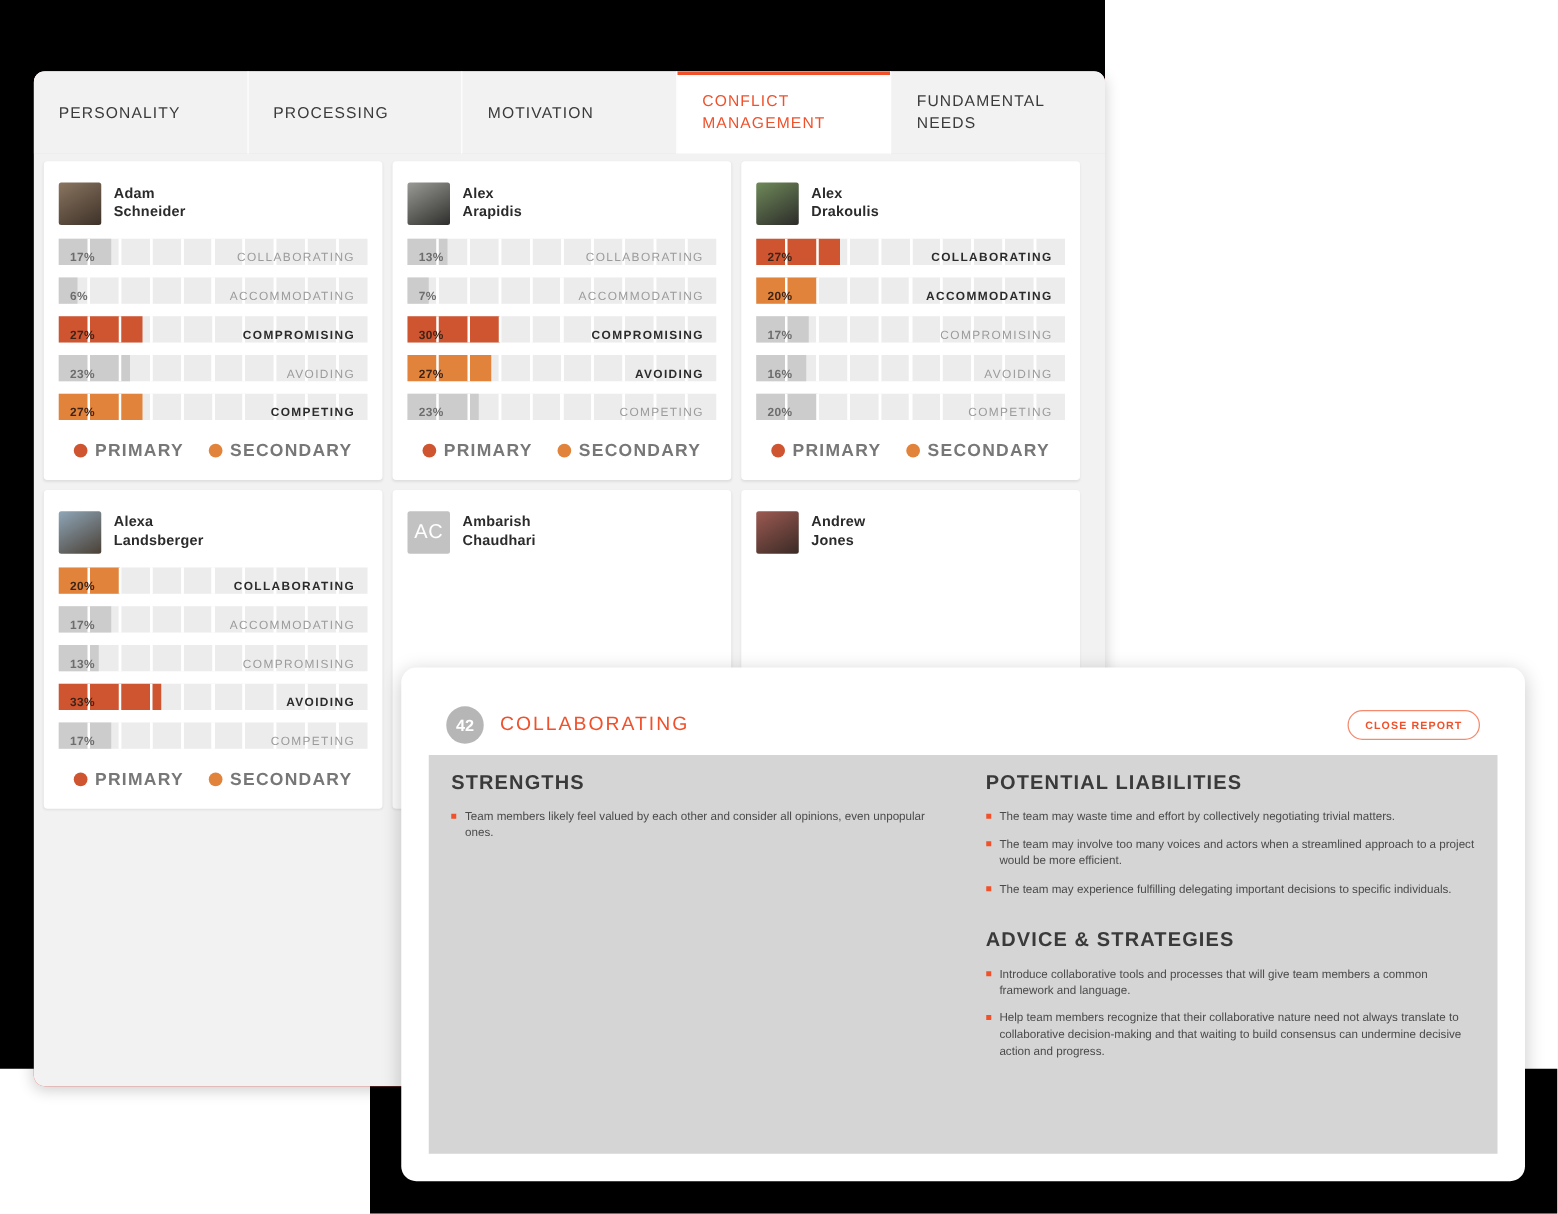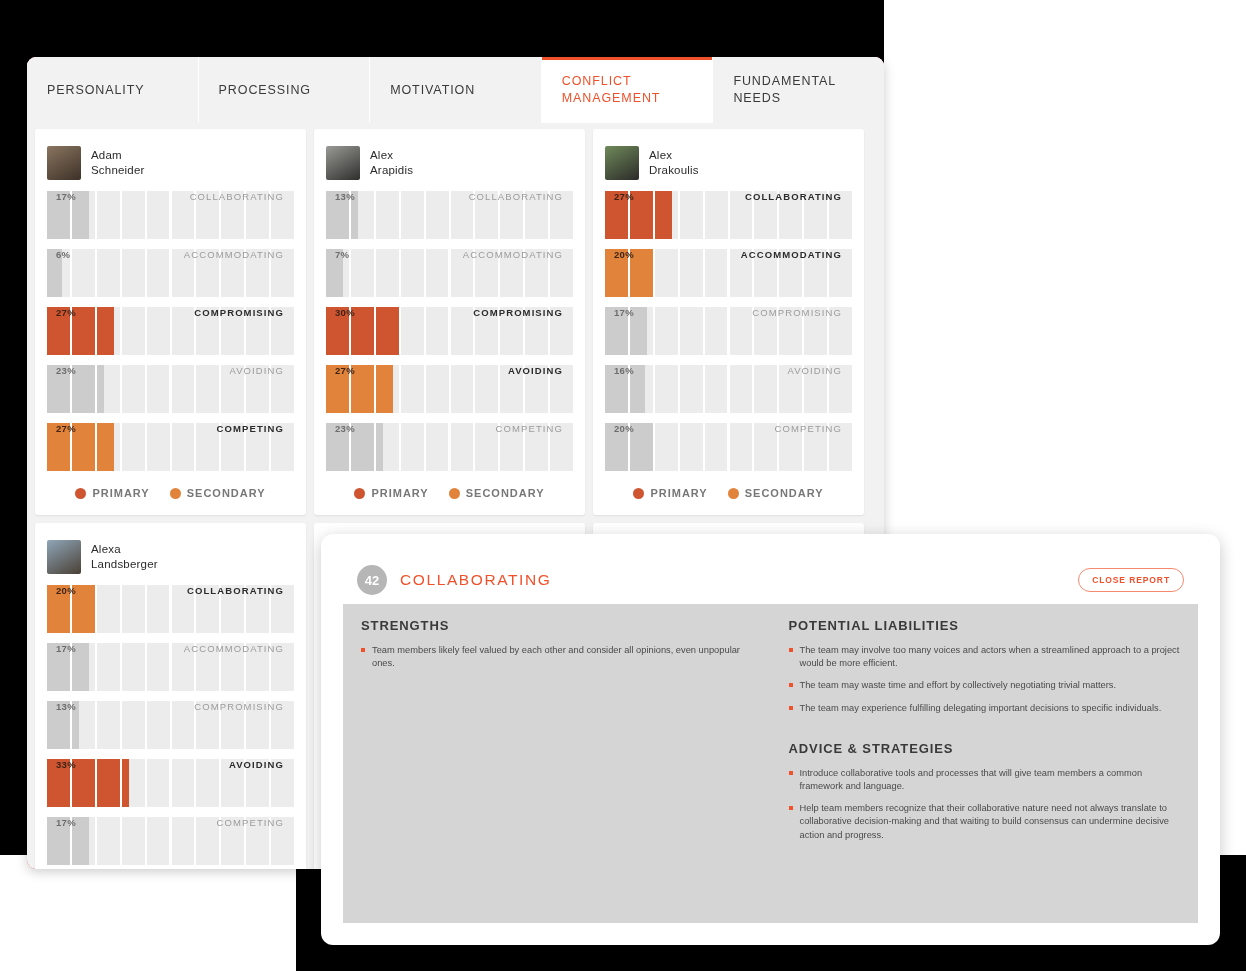--- a/index.html
+++ b/index.html
@@ -66,30 +66,30 @@
   }
   .card-head { display: flex; align-items: center; gap: 10px; height: 44px; }
   .avatar {
     width: 34px; height: 34px; border-radius: 2px;
     background-size: cover; background-position: center;
     flex: 0 0 34px;
     display:flex; align-items:center; justify-content:center;
     font-size: 16px; color:#ffffff; letter-spacing:.5px;
   }
   .person-name {
-    font-size: 11.5px; font-weight: normal; color: #2b2b2b;
+    font-size: 11.5px; font-weight: bold; color: #2b2b2b;
     line-height: 1.32; letter-spacing: .2px;
   }
   .person-name span { display: block; }
 
   .bars { margin-top: 6px; }
   .bar-row {
-    position: relative; height: 48px; margin-bottom: 10px;
+    position: relative; height: 21px; margin-bottom: 10px;
     background: #ececec;
-    display: flex; align-items: flex-start;
+    display: flex; align-items: flex-end;
   }
   .seg-track {
     position: absolute; inset: 0;
     display: flex;
   }
   .seg {
     flex: 1 1 0; border-right: 2px solid #ffffff;
   }
   .seg:last-child { border-right: none; }
   .fill {
@@ -119,21 +119,21 @@
 
   .legend {
     display: flex; justify-content: center; gap: 20px;
     padding: 6px 0 10px 0;
   }
   .legend-item { display: flex; align-items: center; gap: 6px; }
   .dot { width: 11px; height: 11px; border-radius: 50%; }
   .dot.primary { background: #cf5430; }
   .dot.secondary { background: #e1833a; }
   .legend-label {
-    font-size: 11px; letter-spacing: 1px; color: #777; font-weight: bold;
+    font-size: 14px; letter-spacing: 1px; color: #777; font-weight: bold;
     text-transform: uppercase;
   }
 
   
   #report-panel {
     position: absolute; left: 321px; top: 534px;
     width: 899px; height: 411px;
     background: #ffffff;
     border-radius: 12px;
     box-shadow: 0 4px 16px rgba(0,0,0,.22);
@@ -167,21 +167,21 @@
   #report-body {
     background: #d5d5d5;
     height: calc(100% - 48px);
     display: flex; gap: 0px;
     padding: 14px 0 0 0;
   }
   .rep-col { padding: 0 18px; }
   .rep-col.left  { width: 50%; }
   .rep-col.right { width: 50%; }
   .rep-h {
-    font-size: 13px; letter-spacing: .9px; color: #3a3a3a;
+    font-size: 16px; letter-spacing: .9px; color: #3a3a3a;
     font-weight: bold; text-transform: uppercase;
     margin-bottom: 11px;
   }
   .rep-h.second { margin-top: 26px; }
   .rep-list { list-style: none; }
   .rep-list li {
     position: relative; padding-left: 11px;
     font-size: 9.3px; line-height: 1.42; color: #4a4a4a;
     margin-bottom: 9px;
   }
@@ -938,22 +938,22 @@
         <div class="rep-col left">
           <div class="rep-h">STRENGTHS</div>
           <ul class="rep-list" id="list-strengths">
               <li>Team members likely feel valued by each other and consider all opinions, even unpopular ones.</li>
             </ul>
         </div>
 
         <div class="rep-col right">
           <div class="rep-h">POTENTIAL LIABILITIES</div>
           <ul class="rep-list" id="list-liabilities">
+              <li>The team may waste time and effort by collectively negotiating trivial matters.</li>
               <li>The team may involve too many voices and actors when a streamlined approach to a project would be more efficient.</li>
-              <li>The team may waste time and effort by collectively negotiating trivial matters.</li>
               <li>The team may experience fulfilling delegating important decisions to specific individuals.</li>
             </ul>
           <div class="rep-h second">ADVICE &amp; STRATEGIES</div>
           <ul class="rep-list" id="list-advice">
               <li>Introduce collaborative tools and processes that will give team members a common framework and language.</li>
               <li>Help team members recognize that their collaborative nature need not always translate to collaborative decision-making and that waiting to build consensus can undermine decisive action and progress.</li>
             </ul>
         </div>
 
       </div>

